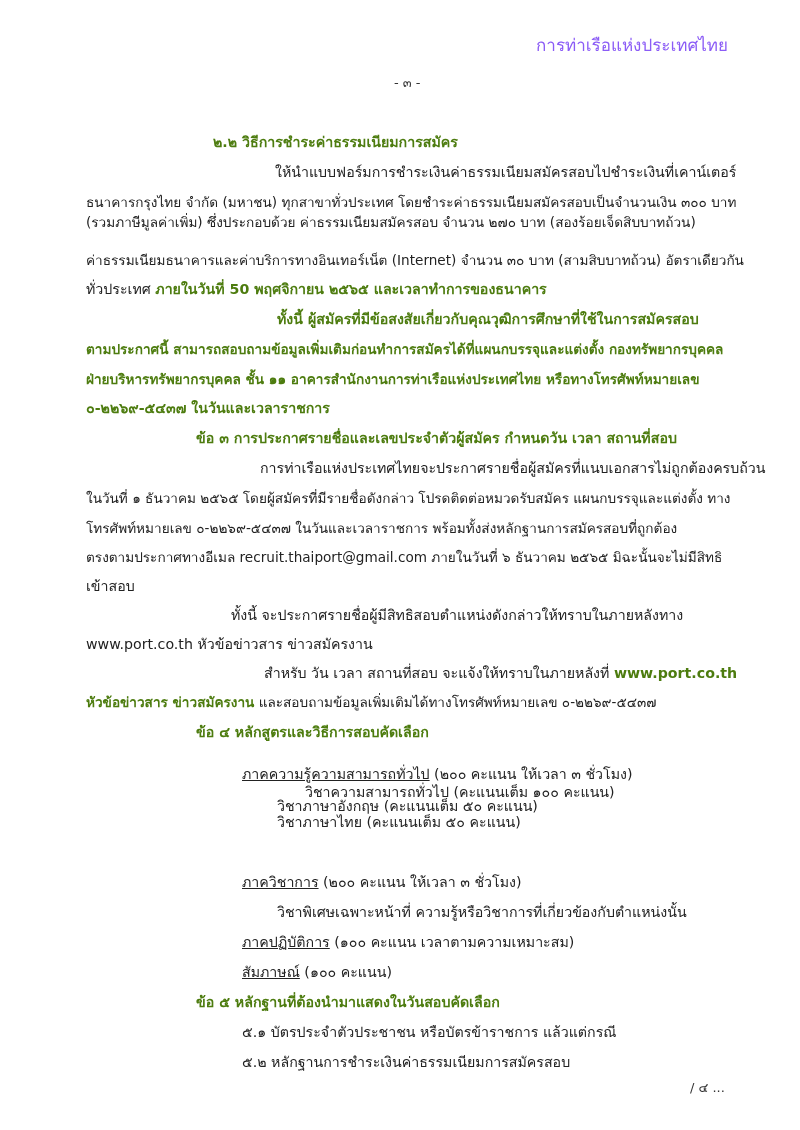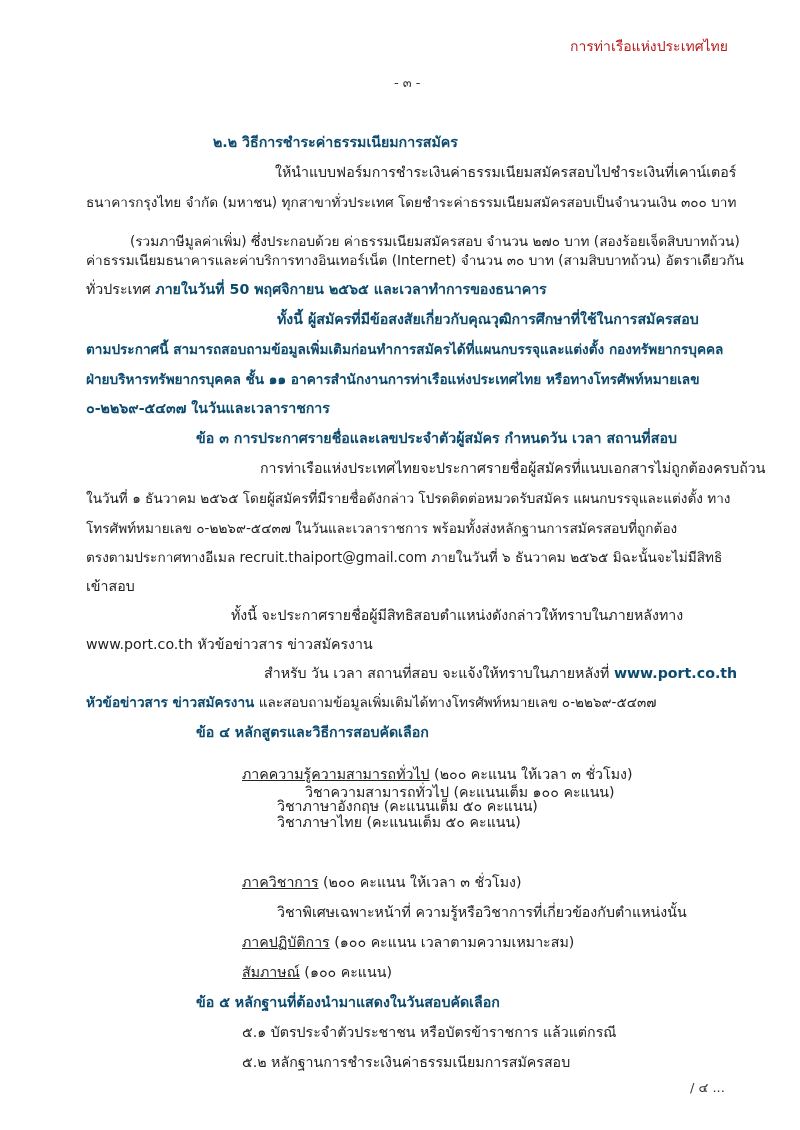--- a/index.html
+++ b/index.html
@@ -5,36 +5,36 @@
     html, body { margin: 0; padding: 0; background: #ffffff; }
     body {
       width: 800px; height: 1130px; position: relative; overflow: hidden;
       font-family: "DejaVu Sans", "Liberation Sans", sans-serif;
       color: #1a1a1a;
     }
     .ln {
       position: absolute; white-space: nowrap; font-size: 14.2px; line-height: 20px;
       color: #222;
     }
-    .b { font-weight: bold; color: #0c4a6e; }
+    .b { font-weight: bold; color: #4d7c0f; }
     .u { text-decoration: underline; }
-    .hdr { font-size: 14px; font-weight: normal; color: #b91c1c; }
+    .hdr { font-size: 17px; font-weight: normal; color: #8b5cf6; font-family: Liberation Serif, serif; }
     .pg { font-size: 13px; color: #333; }
     .sm { font-size: 13.6px; }
   </style>
 </head>
 <body>
 
 <div class="ln hdr" style="right:72px; top:36px;">การท่าเรือแห่งประเทศไทย</div>
 <div class="ln pg" style="left:394px; top:73px;">- ๓ -</div>
 
 <div class="ln b" style="left:213px; top:132px;">๒.๒  วิธีการชำระค่าธรรมเนียมการสมัคร</div>
 <div class="ln" style="left:275px; top:162px;">ให้นำแบบฟอร์มการชำระเงินค่าธรรมเนียมสมัครสอบไปชำระเงินที่เคาน์เตอร์</div>
 <div class="ln sm" style="left:86px; top:192px;">ธนาคารกรุงไทย จำกัด (มหาชน) ทุกสาขาทั่วประเทศ โดยชำระค่าธรรมเนียมสมัครสอบเป็นจำนวนเงิน ๓๐๐ บาท</div>
-<div class="ln sm" style="left:86px; top:231px;margin-left:44px;">(รวมภาษีมูลค่าเพิ่ม) ซึ่งประกอบด้วย ค่าธรรมเนียมสมัครสอบ  จำนวน ๒๗๐ บาท (สองร้อยเจ็ดสิบบาทถ้วน)</div>
+<div class="ln sm" style="left:86px; top:212px;">(รวมภาษีมูลค่าเพิ่ม) ซึ่งประกอบด้วย ค่าธรรมเนียมสมัครสอบ  จำนวน ๒๗๐ บาท (สองร้อยเจ็ดสิบบาทถ้วน)</div>
 <div class="ln sm" style="left:86px; top:250px;">ค่าธรรมเนียมธนาคารและค่าบริการทางอินเทอร์เน็ต (Internet) จำนวน ๓๐ บาท (สามสิบบาทถ้วน) อัตราเดียวกัน</div>
 <div class="ln" style="left:86px; top:279px;">
   <span>ทั่วประเทศ </span><span class="b">ภายในวันที่ 50 พฤศจิกายน ๒๕๖๕ และเวลาทำการของธนาคาร</span>
 </div>
 <div class="ln b" style="left:277px; top:309px;">ทั้งนี้  ผู้สมัครที่มีข้อสงสัยเกี่ยวกับคุณวุฒิการศึกษาที่ใช้ในการสมัครสอบ</div>
 <div class="ln b sm" style="left:86px; top:339px;">ตามประกาศนี้ สามารถสอบถามข้อมูลเพิ่มเติมก่อนทำการสมัครได้ที่แผนกบรรจุและแต่งตั้ง กองทรัพยากรบุคคล</div>
 <div class="ln b sm" style="left:86px; top:369px;">ฝ่ายบริหารทรัพยากรบุคคล ชั้น ๑๑ อาคารสำนักงานการท่าเรือแห่งประเทศไทย หรือทางโทรศัพท์หมายเลข</div>
 <div class="ln b" style="left:86px; top:398px;">๐-๒๒๖๙-๕๔๓๗ ในวันและเวลาราชการ</div>
 
 <div class="ln b" style="left:196px; top:428px;">ข้อ ๓   การประกาศรายชื่อและเลขประจำตัวผู้สมัคร กำหนดวัน เวลา สถานที่สอบ</div>

